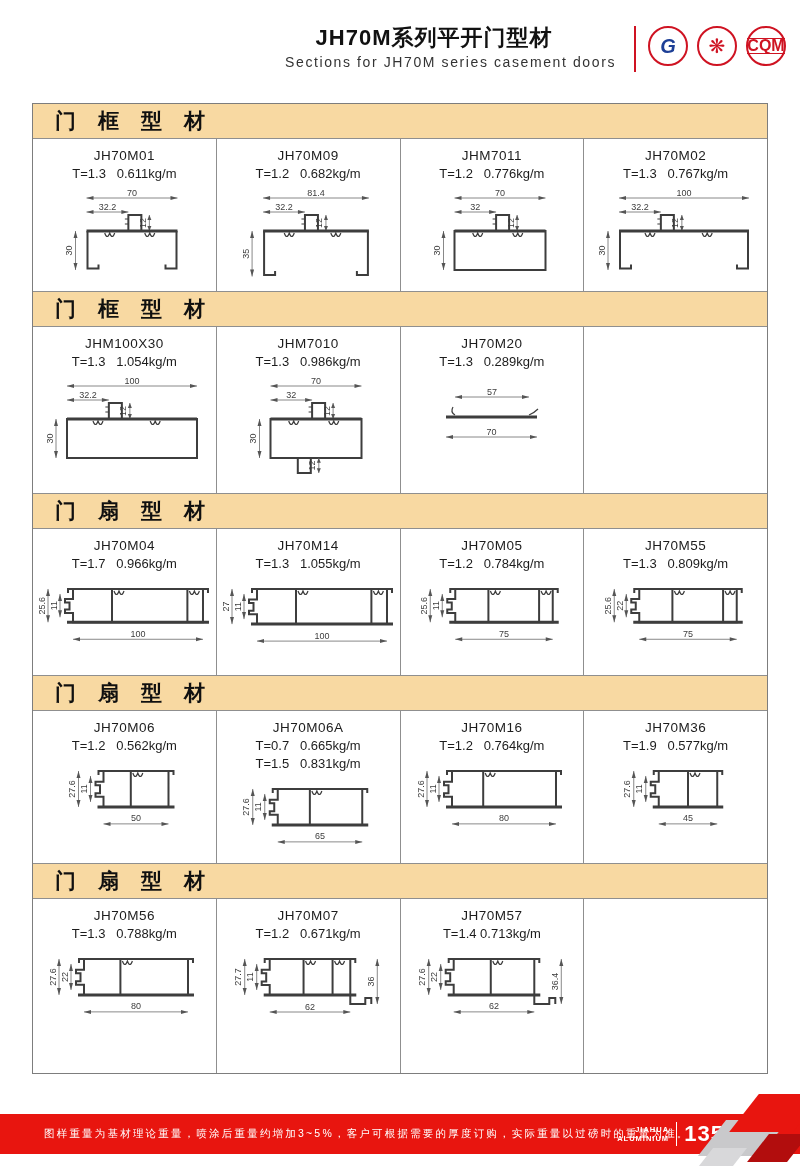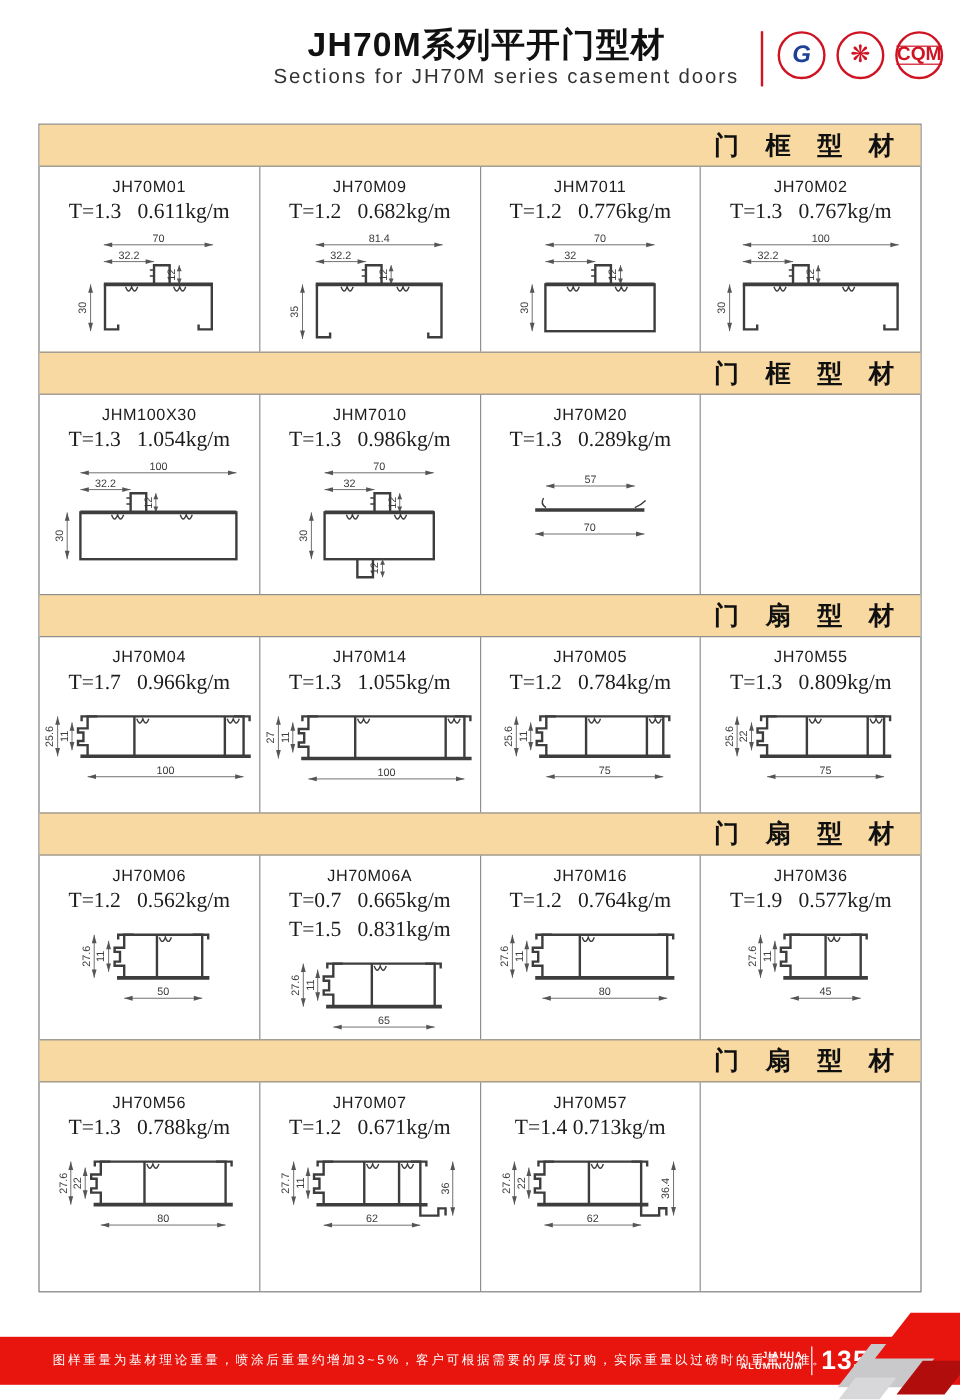--- a/index.html
+++ b/index.html
@@ -3,41 +3,41 @@
 <meta charset="utf-8">
 <style>
   html,body{margin:0;padding:0;}
   body{
     width:800px;height:1167px;position:relative;background:#fff;
     font-family:"Liberation Sans","DejaVu Sans",sans-serif;color:#1a1a1a;overflow:hidden;
   }
   
   .header{height:103px;display:flex;justify-content:flex-end;align-items:flex-start;padding-top:24px;box-sizing:border-box;}
   .title-block{text-align:center;margin-right:10px;}
-  .title-cn{font-size:28px;font-weight:bold;color:#111;letter-spacing:1px;line-height:28px;margin-left:11px;}
-  .title-en{font-size:17px;color:#333;letter-spacing:1.6px;margin-top:2px;margin-left:44px;}
+  .title-cn{font-size:22px;font-weight:bold;color:#111;letter-spacing:1px;line-height:28px;margin-left:11px;}
+  .title-en{font-size:14px;color:#333;letter-spacing:1.6px;margin-top:2px;margin-left:44px;}
   .red-divider{width:2px;height:46px;background:#cf1322;margin:2px 12px 0 8px;}
   .logos{display:flex;gap:9px;margin-right:14px;margin-top:2px;}
   .logo{width:40px;height:40px;border-radius:50%;border:2.5px solid #cf1322;box-sizing:border-box;
         display:flex;align-items:center;justify-content:center;background:#fff;}
   .logo .g{font-size:20px;font-weight:bold;font-style:italic;color:#1d3f96;line-height:1;}
   .logo .flower{font-size:20px;color:#cf1322;line-height:1;}
   .logo .cqm{font-size:16px;font-weight:bold;color:#cf1322;letter-spacing:0;border-top:1.5px solid #cf1322;border-bottom:1.5px solid #cf1322;line-height:14px;}
   
   .table{margin:0 32px;border:1px solid #7d7d7d;}
   .sec-header{background:#f8d9a2;border-top:1px solid #8f8f8f;border-bottom:1px solid #8f8f8f;
-      height:34px;display:flex;align-items:center;justify-content:flex-end;}
+      height:34px;display:flex;align-items:center;justify-content:flex-start;}
   .table > .sec-header:first-child{border-top:none;}
   .sec-title{font-size:21px;font-weight:bold;color:#101010;letter-spacing:22px;text-indent:22px;}
   .row{display:flex;}
   .cell{flex:1 1 0;border-right:1px solid #8f8f8f;box-sizing:border-box;
       display:flex;flex-direction:column;align-items:center;padding-top:9px;}
   .cell:last-child{border-right:none;}
   .p-code{font-size:13.5px;color:#1c1c1c;letter-spacing:0.5px;}
-  .p-spec{font-size:18px;color:#1c1c1c;margin-top:3px;white-space:pre;font-family:Liberation Serif, serif;}
+  .p-spec{font-size:13px;color:#1c1c1c;margin-top:3px;white-space:pre;}
   .p-draw{margin-top:4px;}
   
   .dim{stroke:#6b6b6b;stroke-width:0.8;fill:none;}
   .df{fill:#555;stroke:none;}
   .dimt{font-size:9px;fill:#3c3c3c;font-family:"Liberation Sans",sans-serif;}
   .prof{stroke:#3d3d3d;stroke-width:2;fill:none;}
   .profT{stroke:#3d3d3d;stroke-width:3;fill:none;}
   .prof2{stroke:#3d3d3d;stroke-width:1.2;fill:none;}
   .clip{stroke:#3d3d3d;stroke-width:1.2;fill:none;}
   

